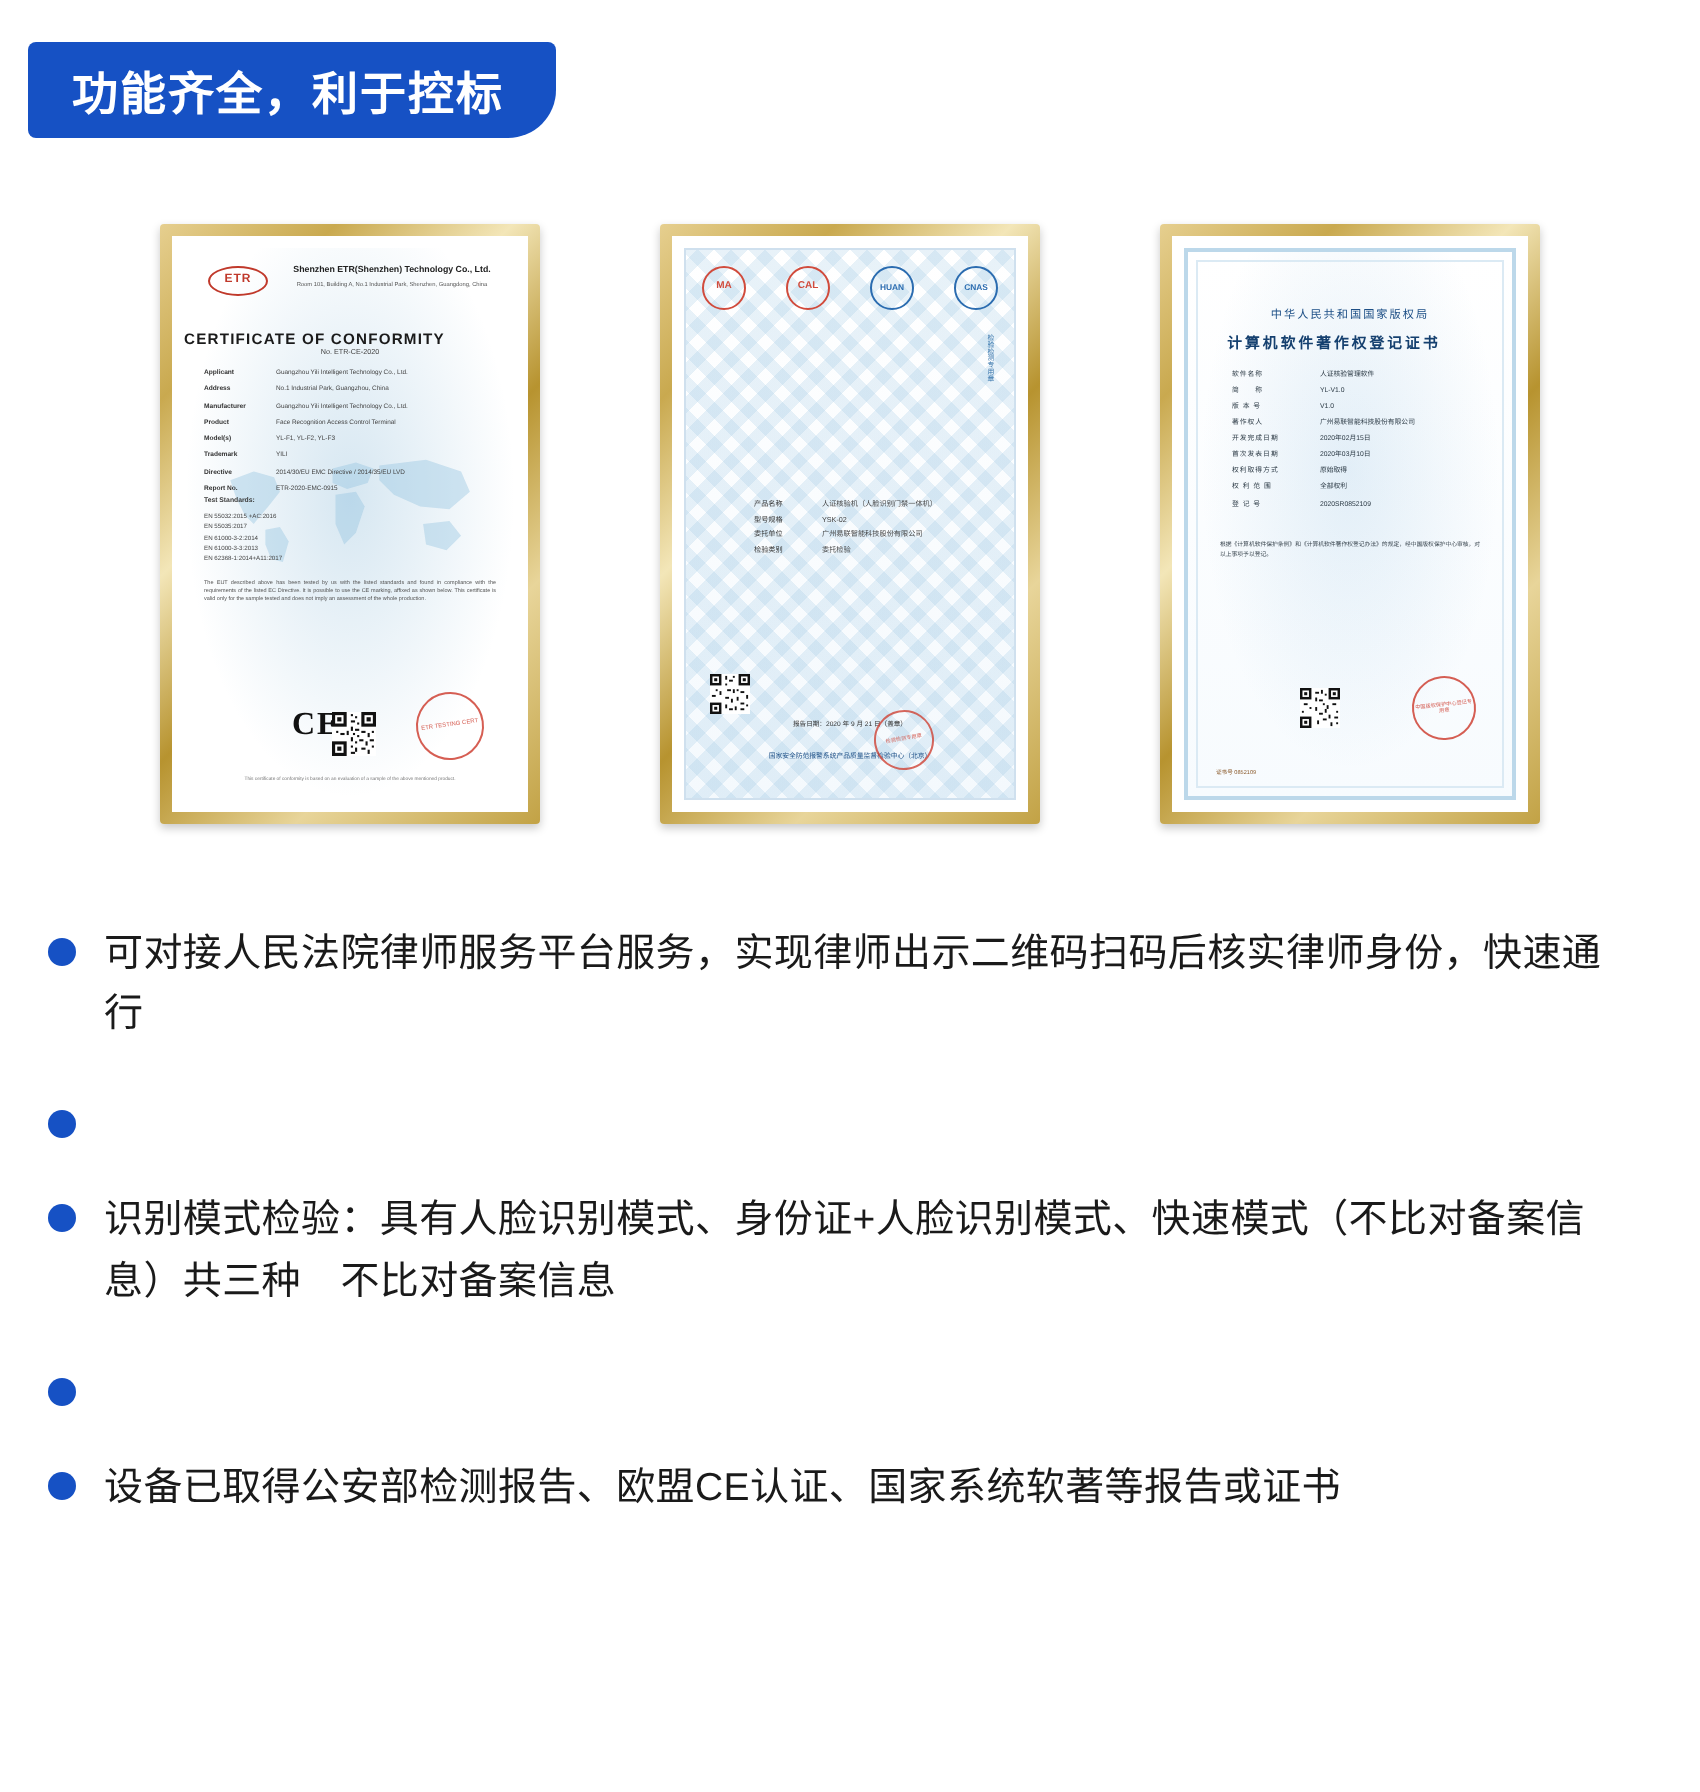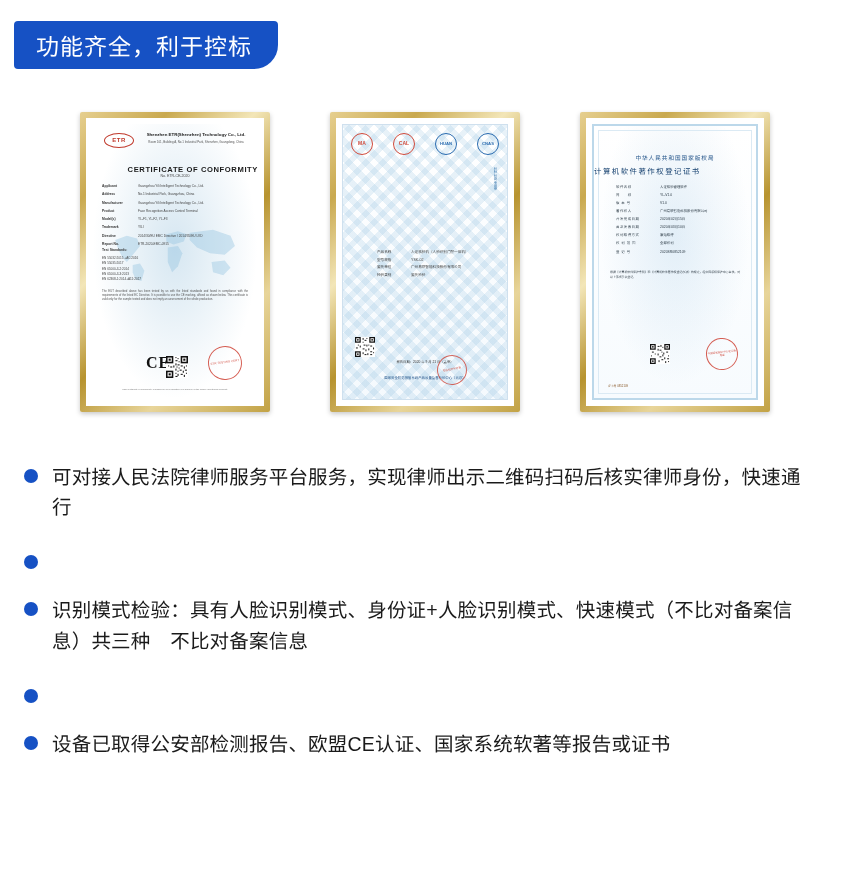--- a/index.html
+++ b/index.html
@@ -20,21 +20,21 @@
   .banner {
     position: absolute;
     left: 14px; top: 21px;
     height: 48px;
     display: flex;
     align-items: center;
     padding: 0 26px 0 22px;
     background: #1651c4;
     color: #ffffff;
     font-size: 23px;
-    font-weight: normal;
+    font-weight: bold;
     letter-spacing: 1px;
     border-radius: 4px 4px 24px 4px;
     white-space: nowrap;
   }
 
   
   .certs {
     position: absolute;
     left: 0; top: 112px;
     width: 850px;
@@ -89,21 +89,21 @@
     letter-spacing: .5px;
   }
   .c1 .hdr-block {
     position: absolute; left: 48px; top: 8px; right: 6px;
     text-align: center;
   }
   .c1 .hdr-block .co { font-size: 4.4px; font-weight: bold; color: #222; }
   .c1 .hdr-block .addr { font-size: 2.9px; color: #555; margin-top: 1px; }
   .c1 .title {
     position: absolute; left: 0; right: 0; top: 40px;
-    text-align: right;
+    text-align: left;
     font-size: 7.6px; font-weight: bold;
     letter-spacing: .6px; color: #1a1a1a;
   }
   .c1 .subtitle {
     position: absolute; left: 0; right: 0; top: 50px;
     text-align: center; font-size: 3.6px; color: #444;
   }
   .c1 .fields {
     position: absolute; left: 10px; top: 60px; right: 10px;
   }
@@ -212,21 +212,21 @@
     position: absolute; left: 4px; top: 4px; right: 4px; bottom: 4px;
     border: 1px solid #dbeaf4;
     pointer-events: none;
   }
   .c3 .natl {
     position: absolute; left: 0; right: 0; top: 28px;
     text-align: center; font-size: 5.6px; color: #1d4f86; letter-spacing: 1px;
   }
   .c3 .main-title {
     position: absolute; left: 0; right: 16px; top: 40px;
-    font-size: 7.4px; font-weight: normal;
+    text-align: center; font-size: 7.4px; font-weight: bold;
     letter-spacing: 1.5px; color: #15406f;
     font-family: "Liberation Serif", serif;
   }
   .c3 .rows {
     position: absolute; left: 22px; top: 58px; right: 16px;
     font-size: 3.4px; line-height: 1.9; color: #2d3b46;
   }
   .c3 .rows .row { display: flex; margin-bottom: 1.6px; }
   .c3 .rows .k { width: 44px; letter-spacing: .5px; }
   .c3 .rows .v { flex: 1; }

